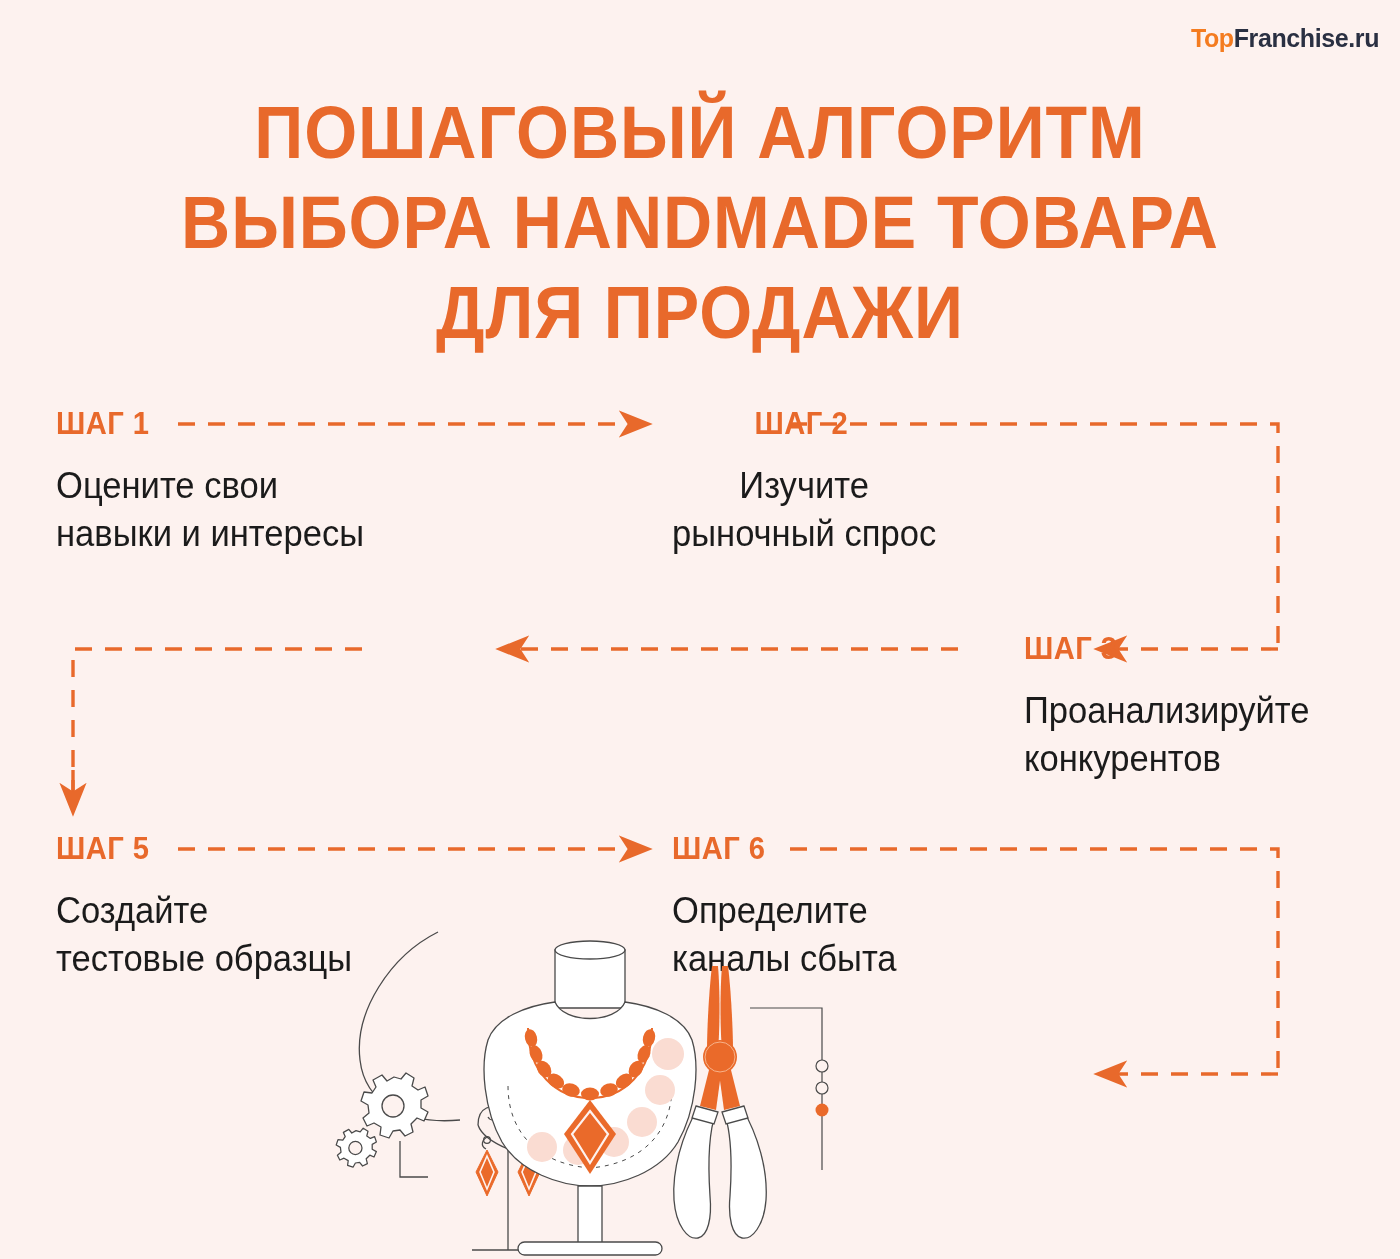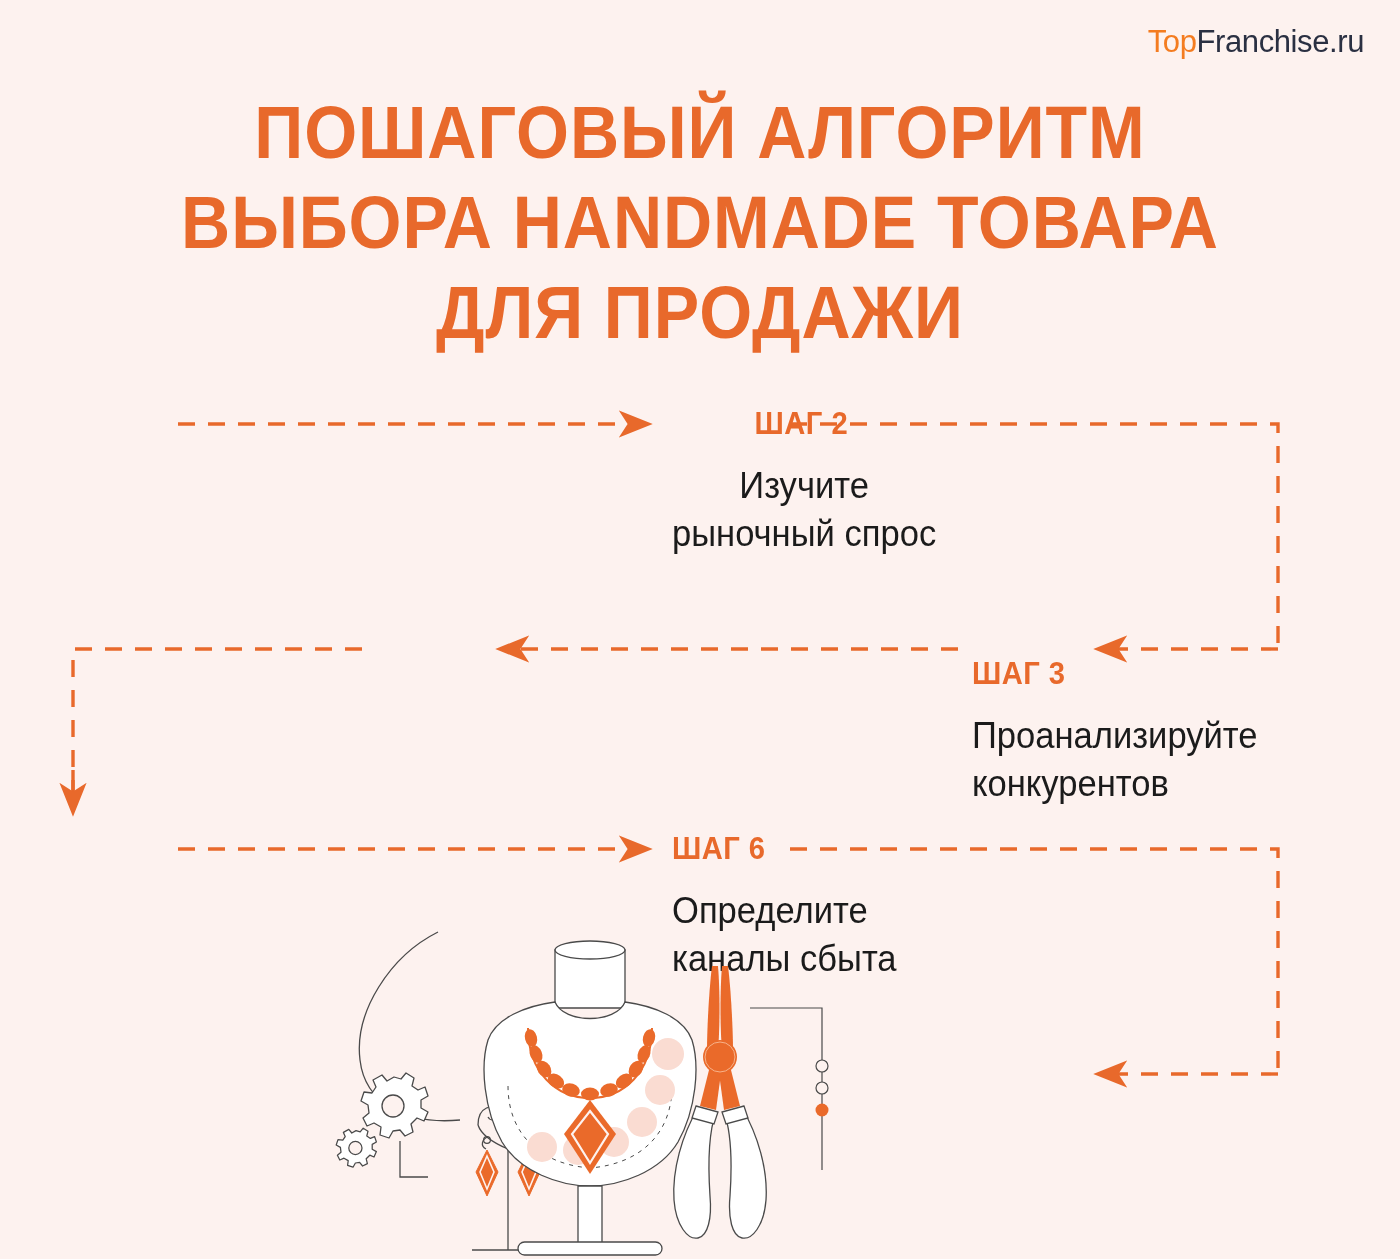--- a/index.html
+++ b/index.html
@@ -14,23 +14,23 @@
     height: 1259px;
     background: #fdf2ef;
     overflow: hidden;
     font-family: "Liberation Sans", sans-serif;
   }
 
   
   #logo {
     position: absolute;
     top: 26px;
-    right: 36px;
-    font-size: 31px;
-    font-weight: normal;
+    right: 21px;
+    font-size: 25px;
+    font-weight: bold;
     letter-spacing: -0.4px;
     white-space: nowrap;
     line-height: 1;
   }
   #logo .lg-top   { color: #f47c20; }
   #logo .lg-rest  { color: #2a3042; }
   #logo .lg-dot   { color: #2a3042; }
   #logo .lg-ru    { color: #2a3042; }
 
   
@@ -73,21 +73,21 @@
     line-height: 48px;
     white-space: nowrap;
     transform: scaleX(0.96);
     transform-origin: left top;
   }
   .step-body span { display: block; }
 
   
   #step1 { left: 56px;  top: 408px; }
   #step2 { left: 672px; top: 408px; text-align: center; }
-  #step3 { left: 972px; top: 633px; margin-top: 25px; }
+  #step3 { left: 1024px; top: 633px; }
   #step4 { left: 372px; top: 633px; }
   #step5 { left: 56px;  top: 833px; }
   #step6 { left: 672px; top: 833px; }
   #step7 { left: 972px; top: 1058px; }
 
   
   #connectors {
     position: absolute;
     left: 0; top: 0;
     width: 1400px;
@@ -141,38 +141,52 @@
 
     <path d="M362,649 H73 V793" fill="none" stroke="#e8692b" stroke-width="3.4" stroke-dasharray="17 13"></path>
     <line x1="73" y1="770" x2="73" y2="812" stroke="#e8692b" stroke-width="3.4" marker-end="url(#ah-d)"></line>
 
     <line x1="178" y1="849" x2="648" y2="849" stroke="#e8692b" stroke-width="3.4" stroke-dasharray="17 13" marker-end="url(#ah-r)"></line>
 
     <path d="M790,849 H1278 V1074" fill="none" stroke="#e8692b" stroke-width="3.4" stroke-dasharray="17 13"></path>
     <line x1="1278" y1="1074" x2="1098" y2="1074" stroke="#e8692b" stroke-width="3.4" stroke-dasharray="17 13" marker-end="url(#ah-l)"></line>
   </svg>
 
+  <div class="step" id="step1">
+    <div class="step-label">ШАГ 1</div>
+    <div class="step-body">
+      <span>Оцените свои</span>
+      <span>навыки и интересы</span>
+    </div>
+  </div>
 
   <div class="step" id="step2">
     <div class="step-label">ШАГ 2</div>
     <div class="step-body">
       <span>Изучите</span>
       <span>рыночный спрос</span>
     </div>
   </div>
 
   <div class="step" id="step3">
     <div class="step-label">ШАГ 3</div>
     <div class="step-body">
       <span>Проанализируйте</span>
       <span>конкурентов</span>
     </div>
   </div>
 
 
+  <div class="step" id="step5">
+    <div class="step-label">ШАГ 5</div>
+    <div class="step-body">
+      <span>Создайте</span>
+      <span>тестовые образцы</span>
+    </div>
+  </div>
 
   <div class="step" id="step6">
     <div class="step-label">ШАГ 6</div>
     <div class="step-body">
       <span>Определите</span>
       <span>каналы сбыта</span>
     </div>
   </div>
 
 

